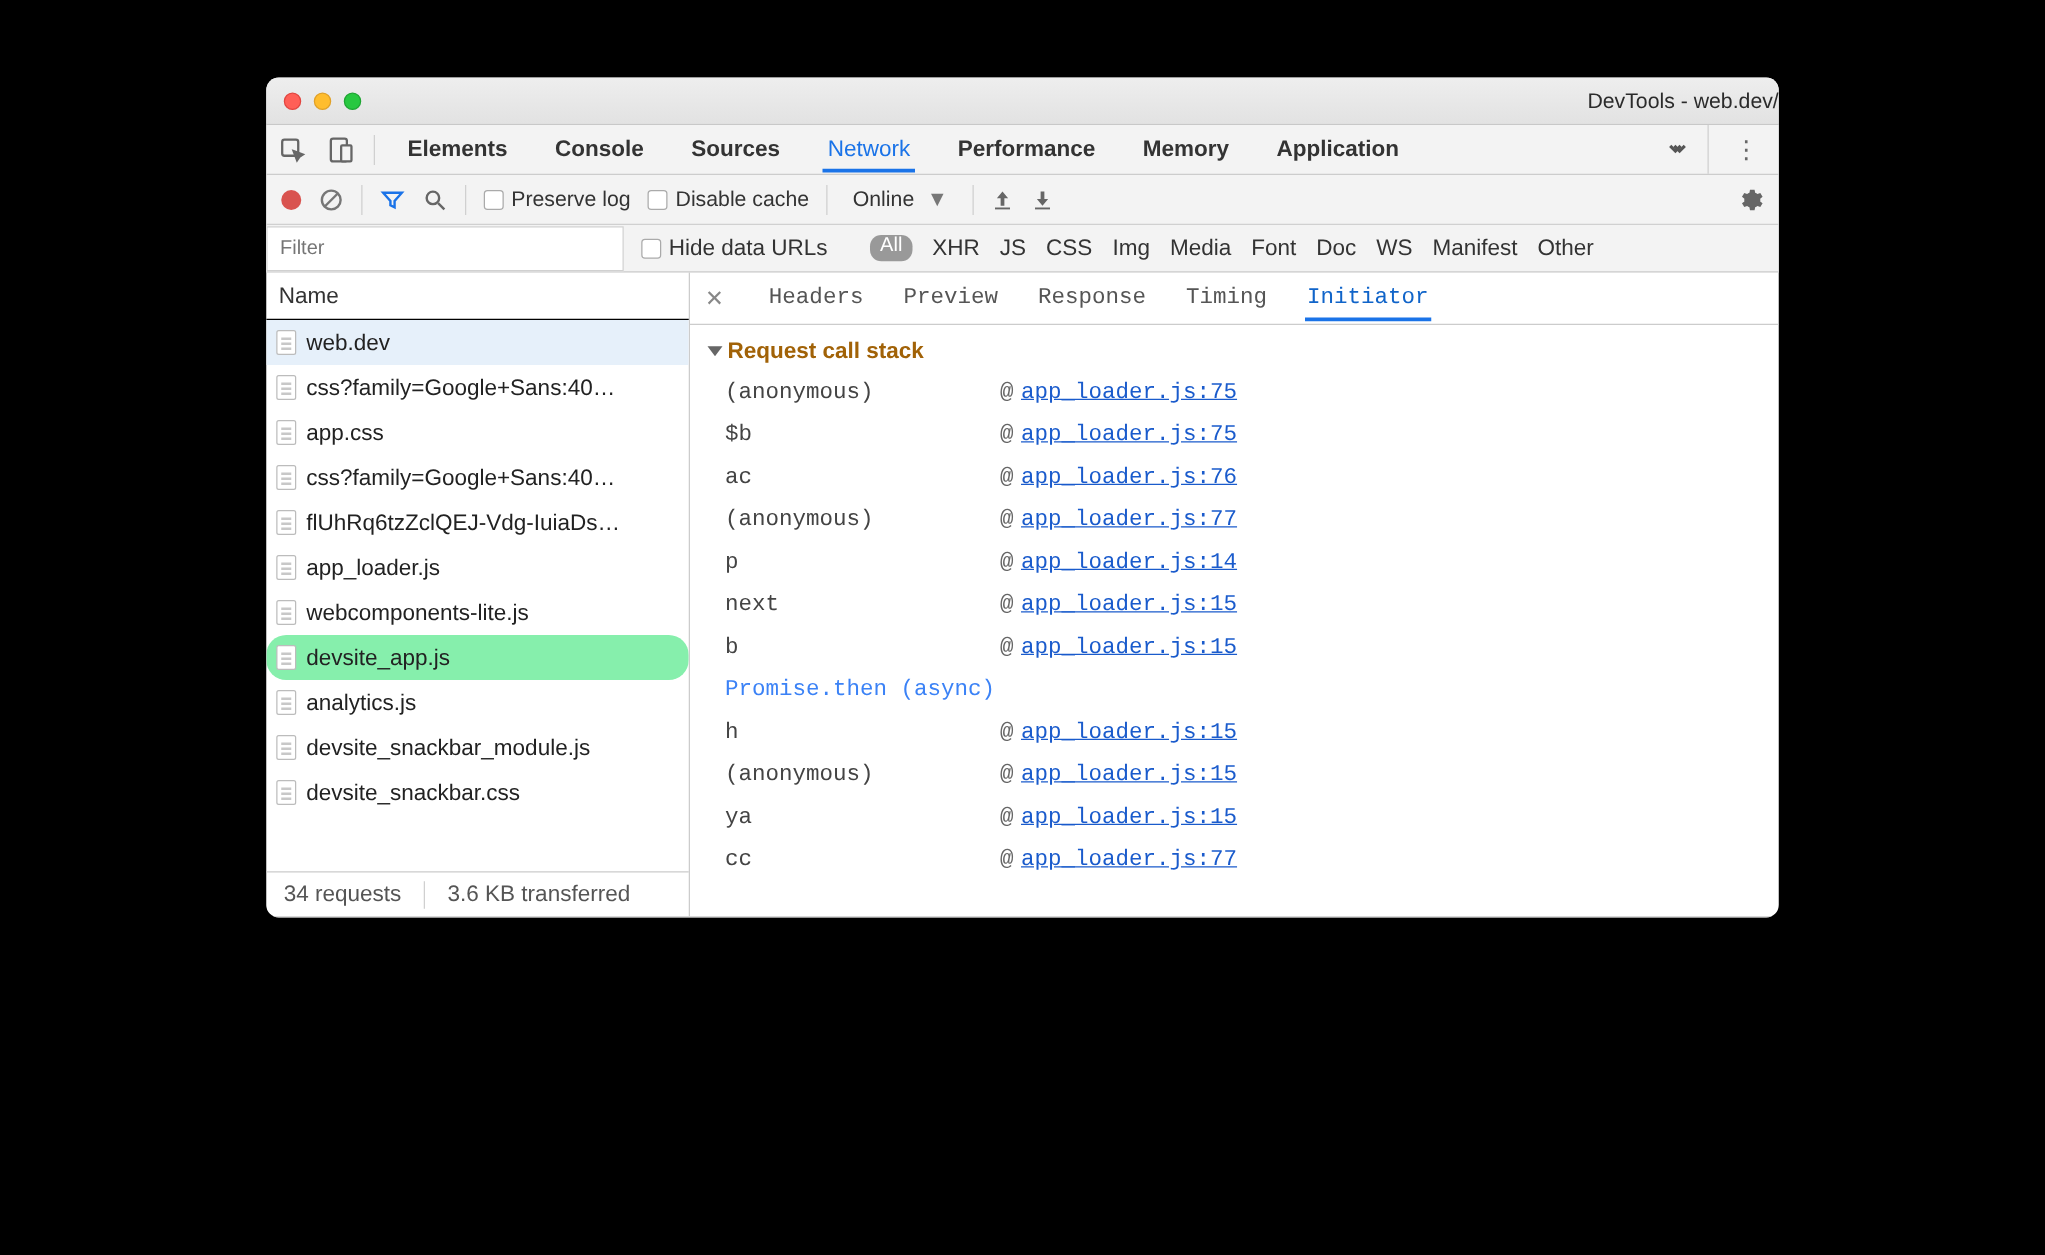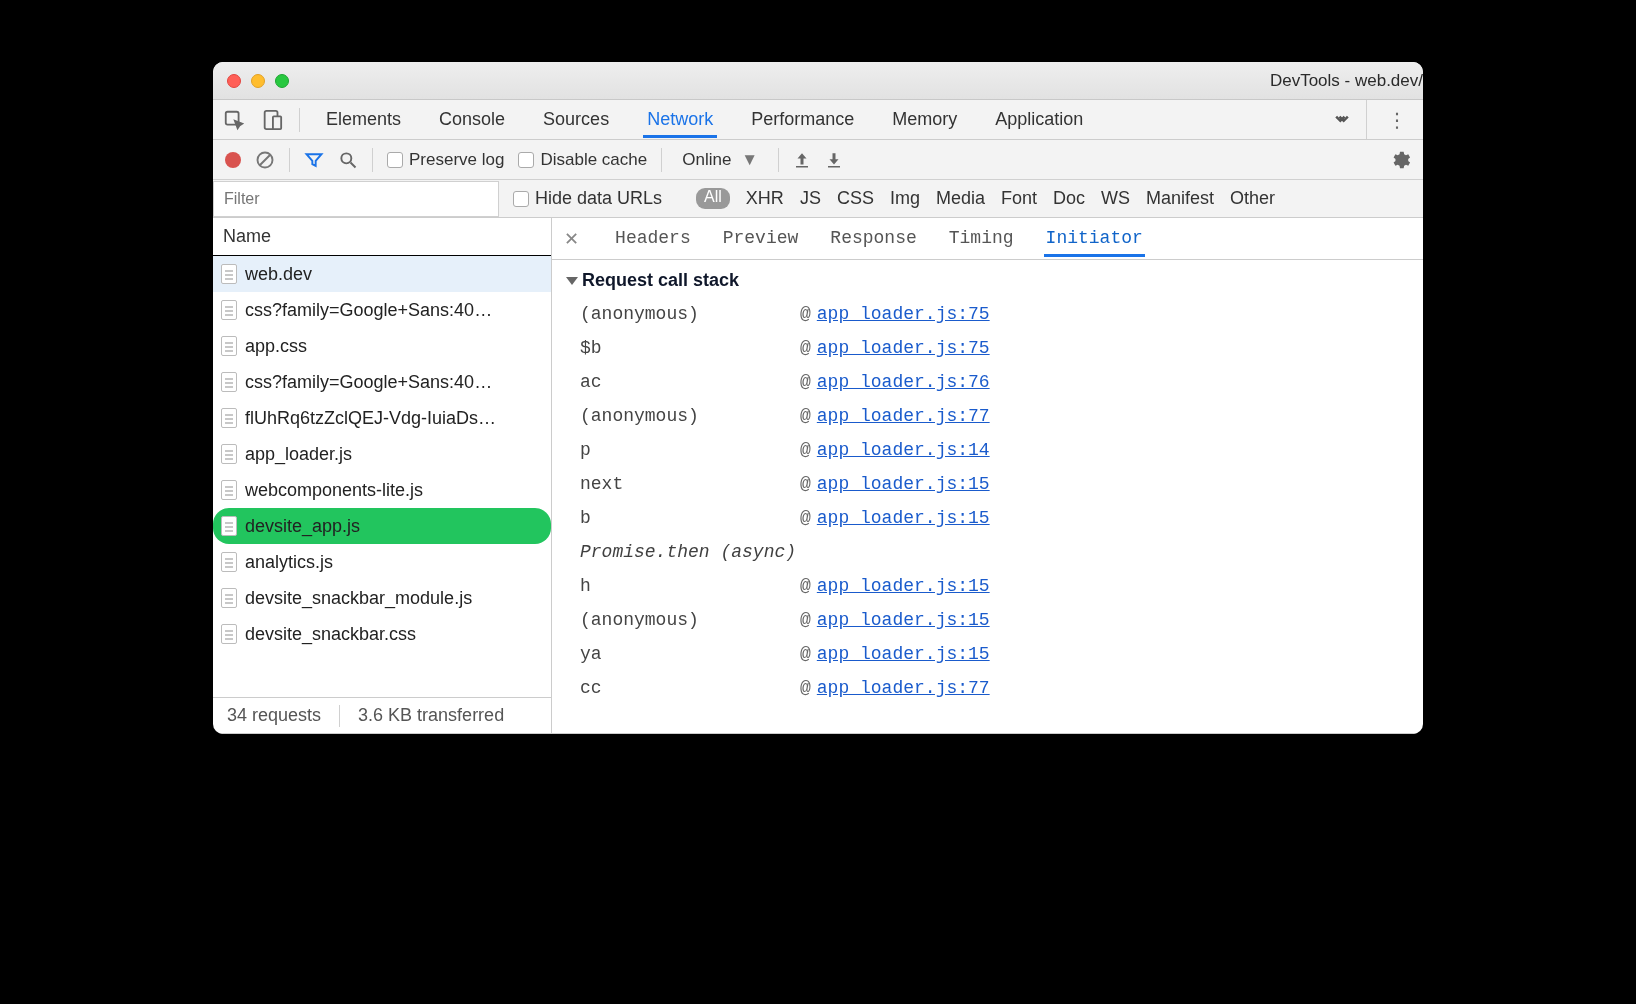--- a/index.html
+++ b/index.html
@@ -53,21 +53,21 @@
   background: #f3f3f3;
   border-bottom: 1px solid #cccccc;
   display: flex;
   align-items: center;
   padding: 0 10px;
 }
 .leading-icons { display: flex; gap: 16px; padding-right: 22px; }
 .icon { display: inline-flex; align-items: center; justify-content: center; color: #5a5a5a; }
 .tabs { display: flex; gap: 30px; align-items: center; flex: 1; }
 .tab-item {
-  font-size: 18px; color: #333; padding: 8px 4px; cursor: pointer;
+  font-size: 18px; color: #333; padding: 8px 4px; cursor: pointer; font-weight: bold;
 }
 .tab-item.active {
   color: #1a73e8;
   border-bottom: 3px solid #1a73e8;
   padding-bottom: 5px;
   font-weight: 500;
 }
 .kebab { padding: 0 6px; color: #666; font-size: 20px; border-left: 1px solid #d0d0d0; height: 100%; display: flex; align-items: center; }
 .kebab span { padding-left: 14px; }
 .toolbar {
@@ -143,21 +143,21 @@
   height: 36px;
   padding: 0 8px;
   font-size: 18px;
   color: #222;
   border-bottom: 0px solid #eee;
   white-space: nowrap;
   overflow: hidden;
   text-overflow: ellipsis;
 }
 .req-row.selected { background: #e6f0fa; }
-.req-row.hover { background: #22c55e; border-radius: 16px; }
+.req-row.hover { background: #86efac; border-radius: 16px; }
 .doc-icon {
   width: 16px; height: 20px; border: 1px solid #bcbcbc; background: #fff; border-radius: 2px;
   position: relative; flex-shrink: 0;
 }
 .doc-icon::before, .doc-icon::after {
   content: ""; position: absolute; left: 3px; right: 3px; height: 1.5px; background: #c8c8c8;
 }
 .doc-icon::before { top: 5px; }
 .doc-icon::after { top: 9px; box-shadow: 0 4px 0 #c8c8c8; }
 .status-bar {
@@ -184,21 +184,21 @@
 .close-x { color: #888; font-size: 18px; cursor: pointer; padding-right: 6px; }
 .detail-tab { padding: 8px 2px; cursor: pointer; font-family: Liberation Mono, monospace; }
 .detail-tab.active { color: #1064c9; border-bottom: 3px solid #1a73e8; padding-bottom: 6px; }
 .detail-body {
   padding: 10px 14px;
   overflow: hidden;
   font-size: 18px;
 }
 .section-head {
   font-weight: 700;
-  color: #0f172a;
+  color: #a16207;
   display: flex;
   align-items: center;
   gap: 4px;
   margin-bottom: 6px;
 }
 .disclosure {
   width: 0; height: 0;
   border-left: 6px solid transparent;
   border-right: 6px solid transparent;
   border-top: 8px solid #666;
@@ -207,21 +207,21 @@
   display: flex;
   font-family: Menlo, Consolas, "Courier New", monospace;
   font-size: 18px;
   color: #444;
   line-height: 34px;
   padding-left: 14px;
 }
 .stack-fn { width: 220px; white-space: pre; }
 .stack-at { color: #666; padding-right: 6px; }
 .stack-link { color: #1a5bcc; text-decoration: underline; }
-.stack-async { font-style: italic; color: #404040; }
+.stack-async { color: #3b82f6; }
 svg { display: block; }
 </style>
 </head>
 <body>
 
 <div class="window">
 
   <div class="titlebar">
     <div class="traffic">
       <div class="light red"></div>

